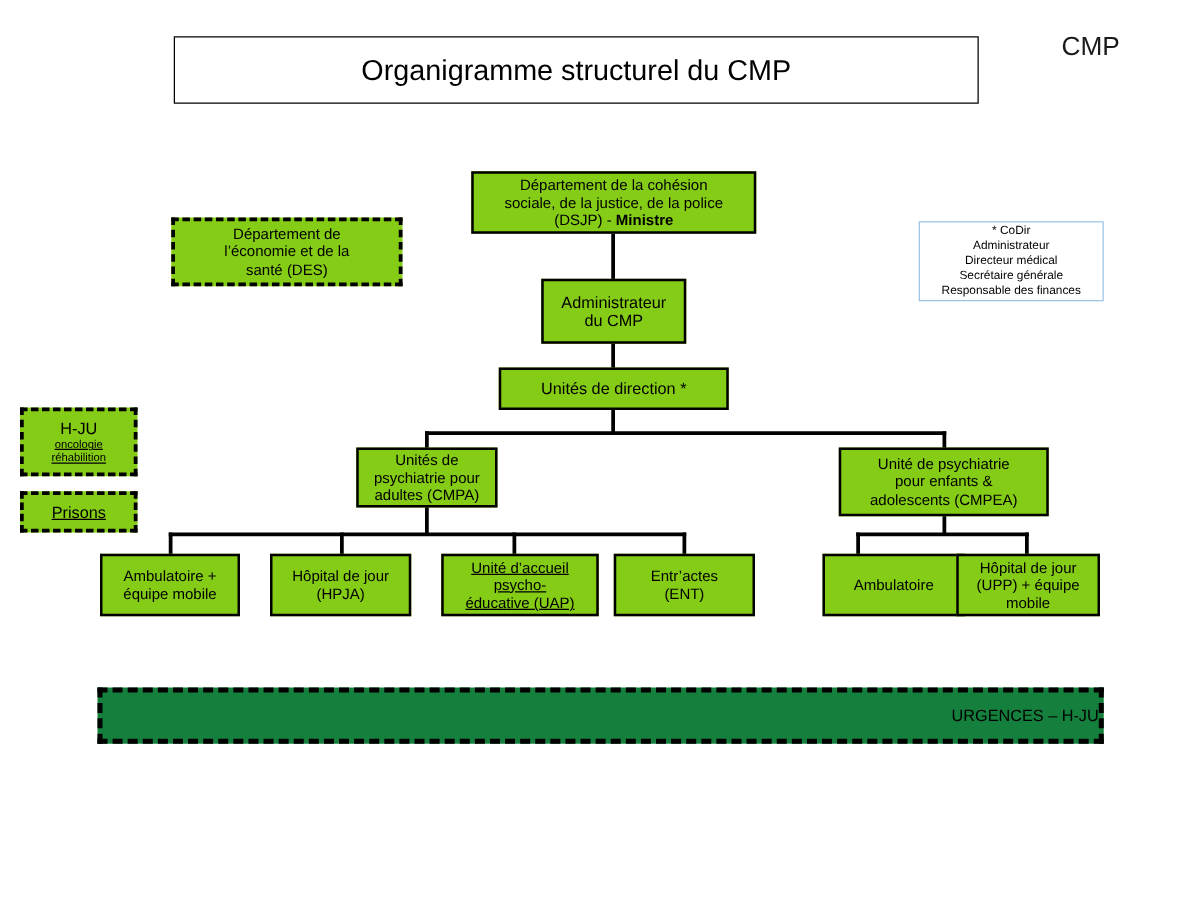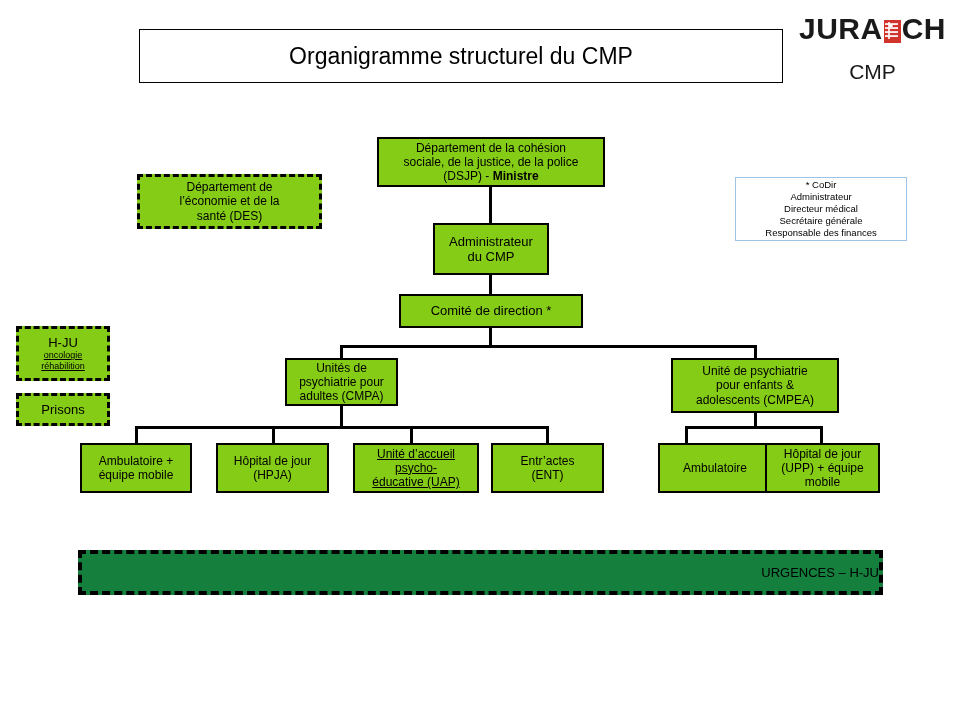--- a/index.html
+++ b/index.html
@@ -91,21 +91,21 @@
     font-size: 21px;
     color: #1a1a1a;
     margin-top: 14px;
   }
 
   
   #codir {
     position: absolute;
     left: 735px;
     top: 177px;
-    width: 172px;
+    width: 148px;
     height: 64px;
     box-sizing: border-box;
     border: 1px solid #9dc3e6;
     background: #ffffff;
     display: flex;
     align-items: center;
     justify-content: center;
     z-index: 3;
   }
   #codir .lines {
@@ -148,35 +148,20 @@
 </head>
 <body>
 
 <div id="canvas">
 
   <div id="title-box">
     <span class="txt">Organigramme structurel du CMP</span>
   </div>
 
   <div id="logo">
-    <div id="logo-word">
-      <span>JURA</span>
-      <span id="logo-shield">
-        <svg width="13" height="19" viewBox="0 0 13 19" aria-hidden="true">
-          <rect x="0" y="0" width="13" height="19" fill="#d0342c"></rect>
-          <rect x="0" y="2.2" width="13" height="1.7" fill="#ffffff"></rect>
-          <rect x="0" y="6.2" width="13" height="1.7" fill="#ffffff"></rect>
-          <rect x="0" y="10.2" width="13" height="1.7" fill="#ffffff"></rect>
-          <rect x="0" y="14.2" width="13" height="1.7" fill="#ffffff"></rect>
-          <rect x="3.2" y="1" width="1.6" height="17" fill="#ffffff"></rect>
-          <path d="M4 4 q3 -2 4 1 q-1 2 -3 1" fill="#ffffff"></path>
-        </svg>
-      </span>
-      <span>CH</span>
-    </div>
     <div id="logo-sub">CMP</div>
   </div>
 
   <div class="conn" style="left:489px; top:185px; width:3px; height:40px;"></div>
 
   <div class="conn" style="left:489px; top:273px; width:3px; height:28px;"></div>
 
   <div class="conn" style="left:489px; top:327px; width:3px; height:20px;"></div>
   <div class="conn" style="left:340px; top:345px; width:417px; height:3px;"></div>
   <div class="conn" style="left:340px; top:345px; width:3px; height:15px;"></div>
@@ -221,32 +206,32 @@
   </div>
 
   <div class="node" style="left:433px; top:223px; width:116px; height:52px;">
     <span class="txt fs13">
       <span>Administrateur</span><br>
       <span>du CMP</span>
     </span>
   </div>
 
   <div class="node" style="left:399px; top:294px; width:184px; height:34px;">
-    <span class="txt fs13">Comité de direction *</span>
+    <span class="txt fs13">Unités de direction *</span>
   </div>
 
   <div class="node dashed" style="left:16px; top:326px; width:94px; height:55px;">
     <span class="txt">
       <span class="hju-main">H-JU</span>
       <span class="hju-sub">oncologie</span>
       <span class="hju-sub">réhabilition</span>
     </span>
   </div>
 
-  <div class="node dashed" style="left:16px; top:393px; width:94px; height:33px;">
+  <div class="node dashed" style="left:16px; top:393px; width:94px; height:33px;text-decoration:underline;">
     <span class="txt fs13">Prisons</span>
   </div>
 
   <div class="node" style="left:285px; top:358px; width:113px; height:48px;">
     <span class="txt fs12">
       <span>Unités de</span><br>
       <span>psychiatrie pour</span><br>
       <span>adultes (CMPA)</span>
     </span>
   </div>

